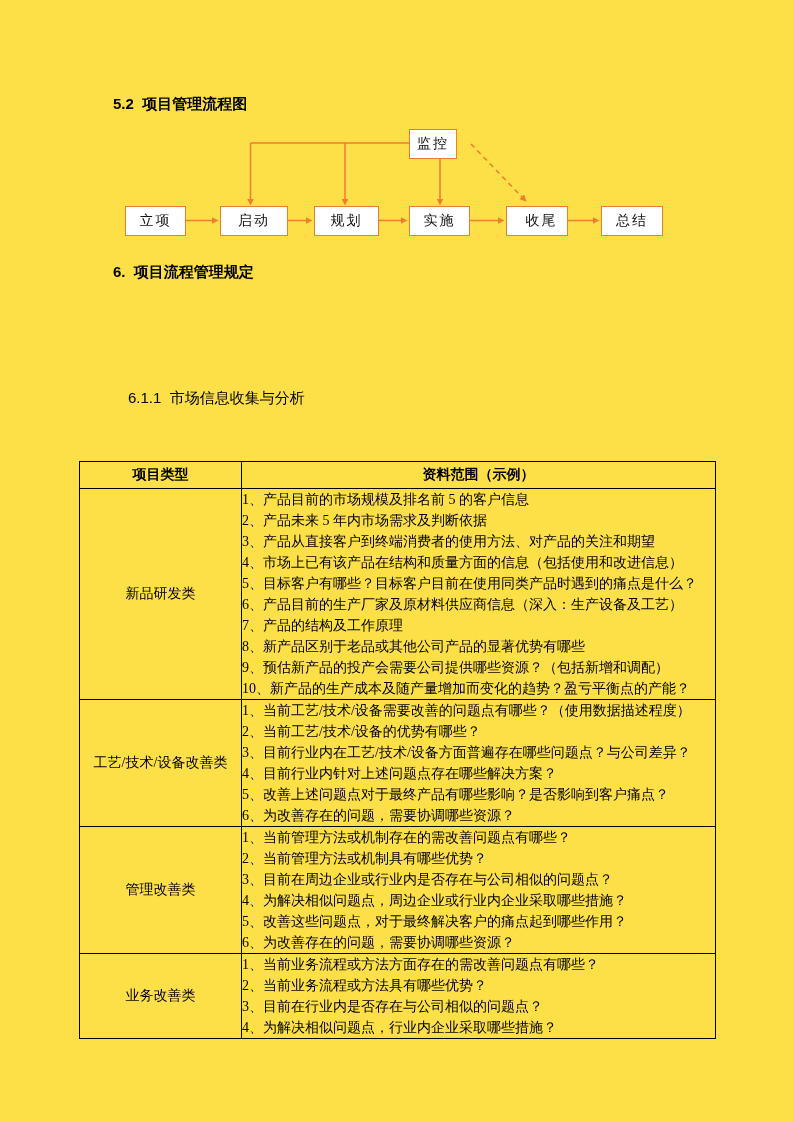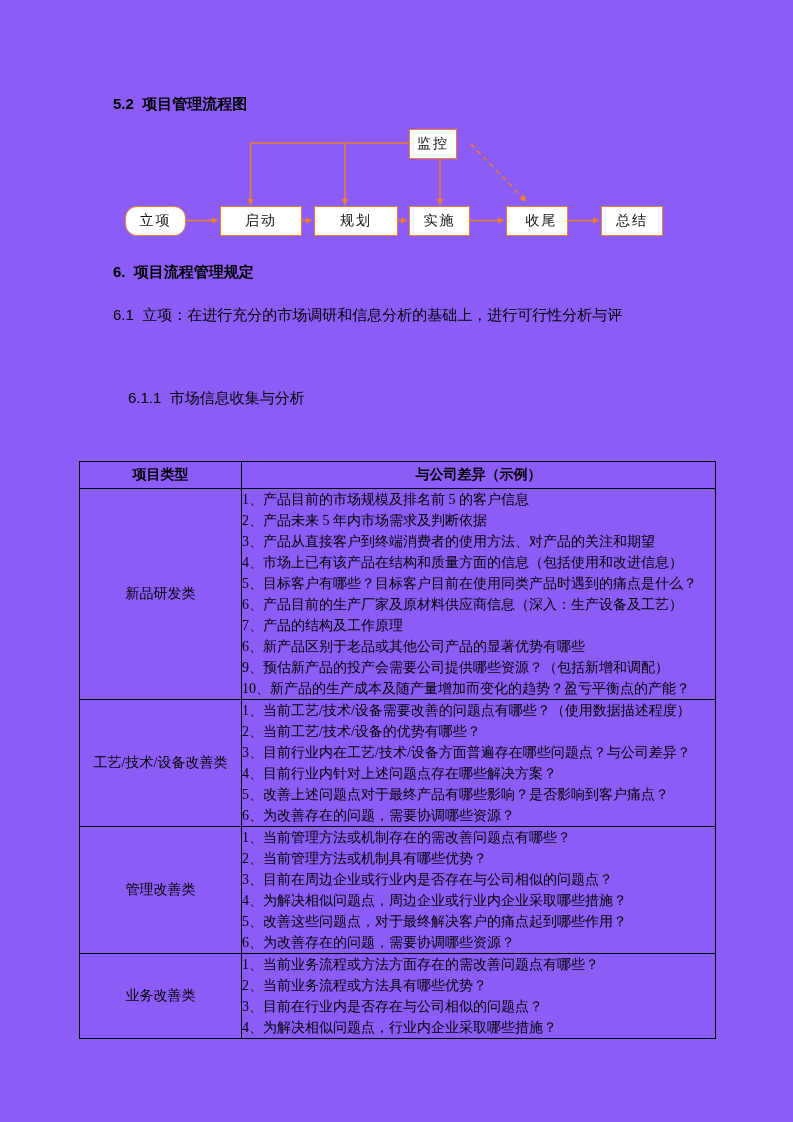--- a/index.html
+++ b/index.html
@@ -1,19 +1,19 @@
 <!DOCTYPE html>
 <html style="--accent: #ED7D31;"><head>
 <meta charset="utf-8">
 <style>
   html,body{margin:0;padding:0;background:#ffffff;}
   .page{
     position:relative;
     width:793px;height:1122px;
-    background:#8b5cf6;
+    background:#fde047;
     font-family:"Liberation Sans", sans-serif;
     color:#000;
     overflow:hidden;
   }
   
   .h-bold{position:absolute;font-size:15px;font-weight:bold;white-space:pre;}
   .p-body{position:absolute;font-size:15px;font-weight:normal;white-space:pre;}
   
   .flow{position:absolute;left:0;top:128px;width:793px;height:112px;}
   .flow svg{position:absolute;left:0;top:0;}
@@ -76,56 +76,55 @@
         <path d="M471,16 L522,69" stroke-dasharray="5,4" marker-end="url(#ah)"></path>
 
         <path d="M186,92.5 H212" marker-end="url(#ah)"></path>
         <path d="M281,92.5 H306" marker-end="url(#ah)"></path>
         <path d="M375,92.5 H401" marker-end="url(#ah)"></path>
         <path d="M470,92.5 H498" marker-end="url(#ah)"></path>
         <path d="M568,92.5 H593" marker-end="url(#ah)"></path>
       </g>
     </svg>
     <div class="fnode" style="left:409px;top:1px;width:48px;">监控</div>
-    <div class="fnode" style="left:125px;top:78px;width:61px;border-radius:12px;">立项</div>
-    <div class="fnode" style="left:220px;top:78px;width:82px;">启动</div>
-    <div class="fnode" style="left:314px;top:78px;width:84px;">规划</div>
+    <div class="fnode" style="left:125px;top:78px;width:61px;">立项</div>
+    <div class="fnode" style="left:220px;top:78px;width:68px;">启动</div>
+    <div class="fnode" style="left:314px;top:78px;width:65px;">规划</div>
     <div class="fnode" style="left:409px;top:78px;width:61px;">实施</div>
     <div class="fnode" style="left:506px;top:78px;width:62px;padding-left:9px;">收尾</div>
     <div class="fnode" style="left:601px;top:78px;width:62px;">总结</div>
   </div>
 
   <div class="h-bold" style="left:113px;top:263px;text-align:right;">6.  项目流程管理规定</div>
 
-  <div class="p-body" style="left:113px;top:306px;">6.1  立项：在进行充分的市场调研和信息分析的基础上，进行可行性分析与评</div>
 
   <div class="p-body" style="left:128px;top:389px;">6.1.1  市场信息收集与分析</div>
 
   <table class="info-table">
     <colgroup>
         <col class="col-type">
         <col>
       </colgroup>
     <tbody>
         <tr>
       <th>项目类型</th>
-      <th>与公司差异（示例）</th>
+      <th>资料范围（示例）</th>
     </tr>
 
     <tr>
       <td class="type-cell">新品研发类</td>
       <td class="items-cell">
         <div class="item-line">1、产品目前的市场规模及排名前 5 的客户信息</div>
         <div class="item-line">2、产品未来 5 年内市场需求及判断依据</div>
         <div class="item-line">3、产品从直接客户到终端消费者的使用方法、对产品的关注和期望</div>
         <div class="item-line">4、市场上已有该产品在结构和质量方面的信息（包括使用和改进信息）</div>
         <div class="item-line">5、目标客户有哪些？目标客户目前在使用同类产品时遇到的痛点是什么？</div>
         <div class="item-line">6、产品目前的生产厂家及原材料供应商信息（深入：生产设备及工艺）</div>
         <div class="item-line">7、产品的结构及工作原理</div>
-        <div class="item-line">6、新产品区别于老品或其他公司产品的显著优势有哪些</div>
+        <div class="item-line">8、新产品区别于老品或其他公司产品的显著优势有哪些</div>
         <div class="item-line">9、预估新产品的投产会需要公司提供哪些资源？（包括新增和调配）</div>
         <div class="item-line">10、新产品的生产成本及随产量增加而变化的趋势？盈亏平衡点的产能？</div>
       </td>
     </tr>
 
     <tr>
       <td class="type-cell">工艺/技术/设备改善类</td>
       <td class="items-cell">
         <div class="item-line">1、当前工艺/技术/设备需要改善的问题点有哪些？（使用数据描述程度）</div>
         <div class="item-line">2、当前工艺/技术/设备的优势有哪些？</div>

